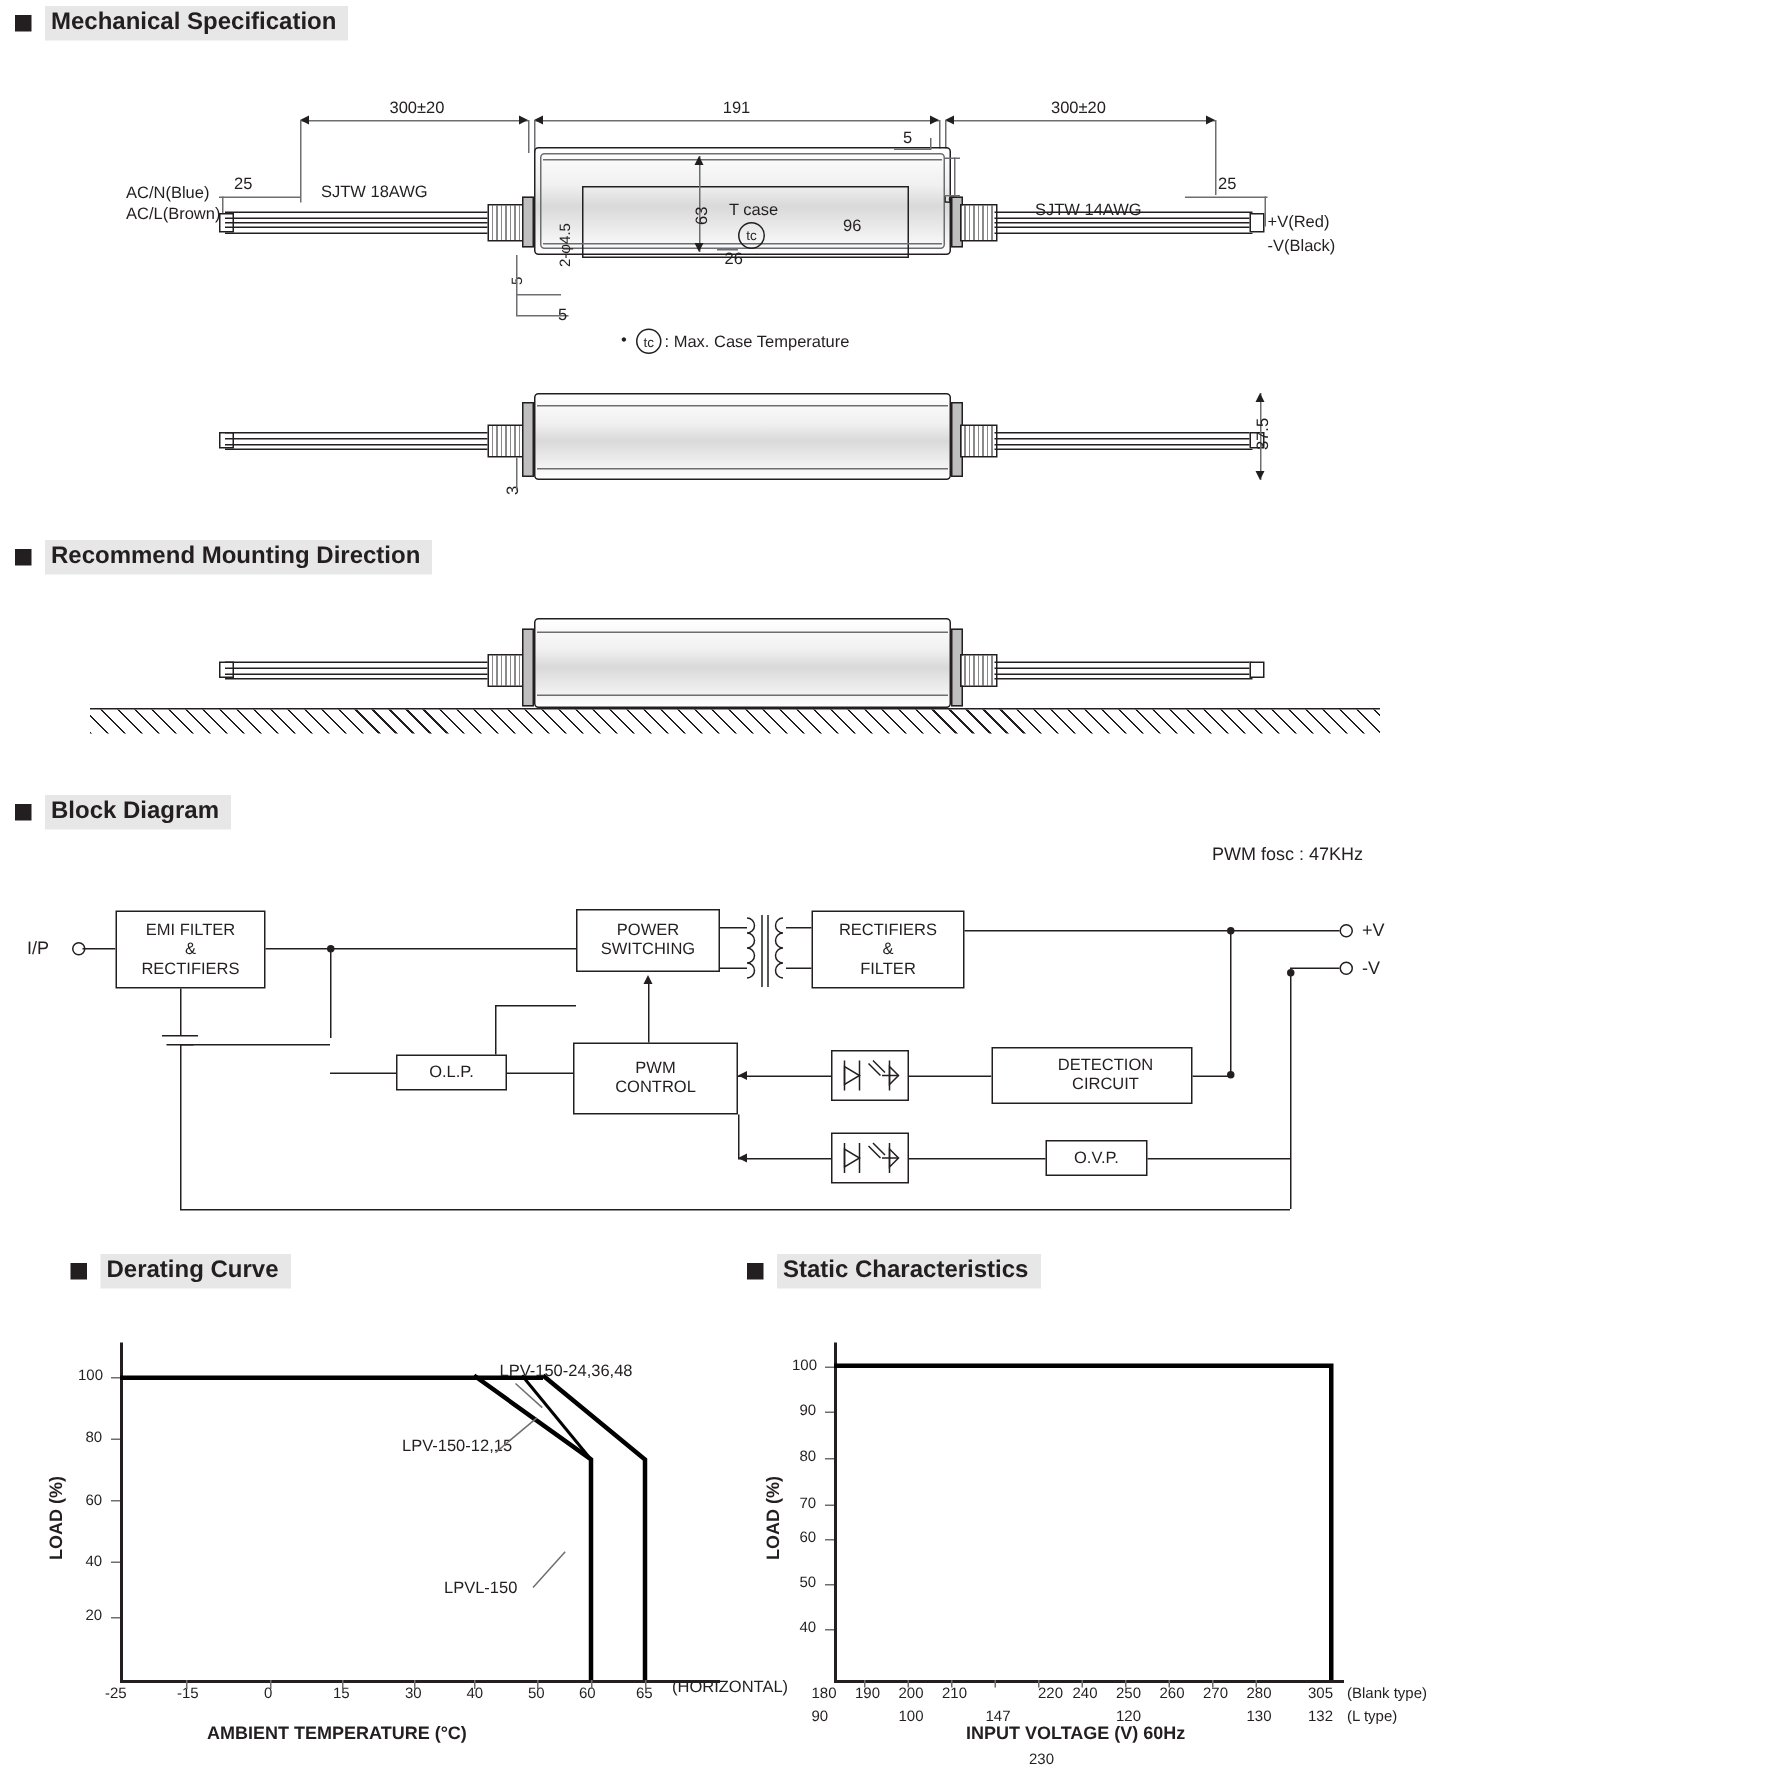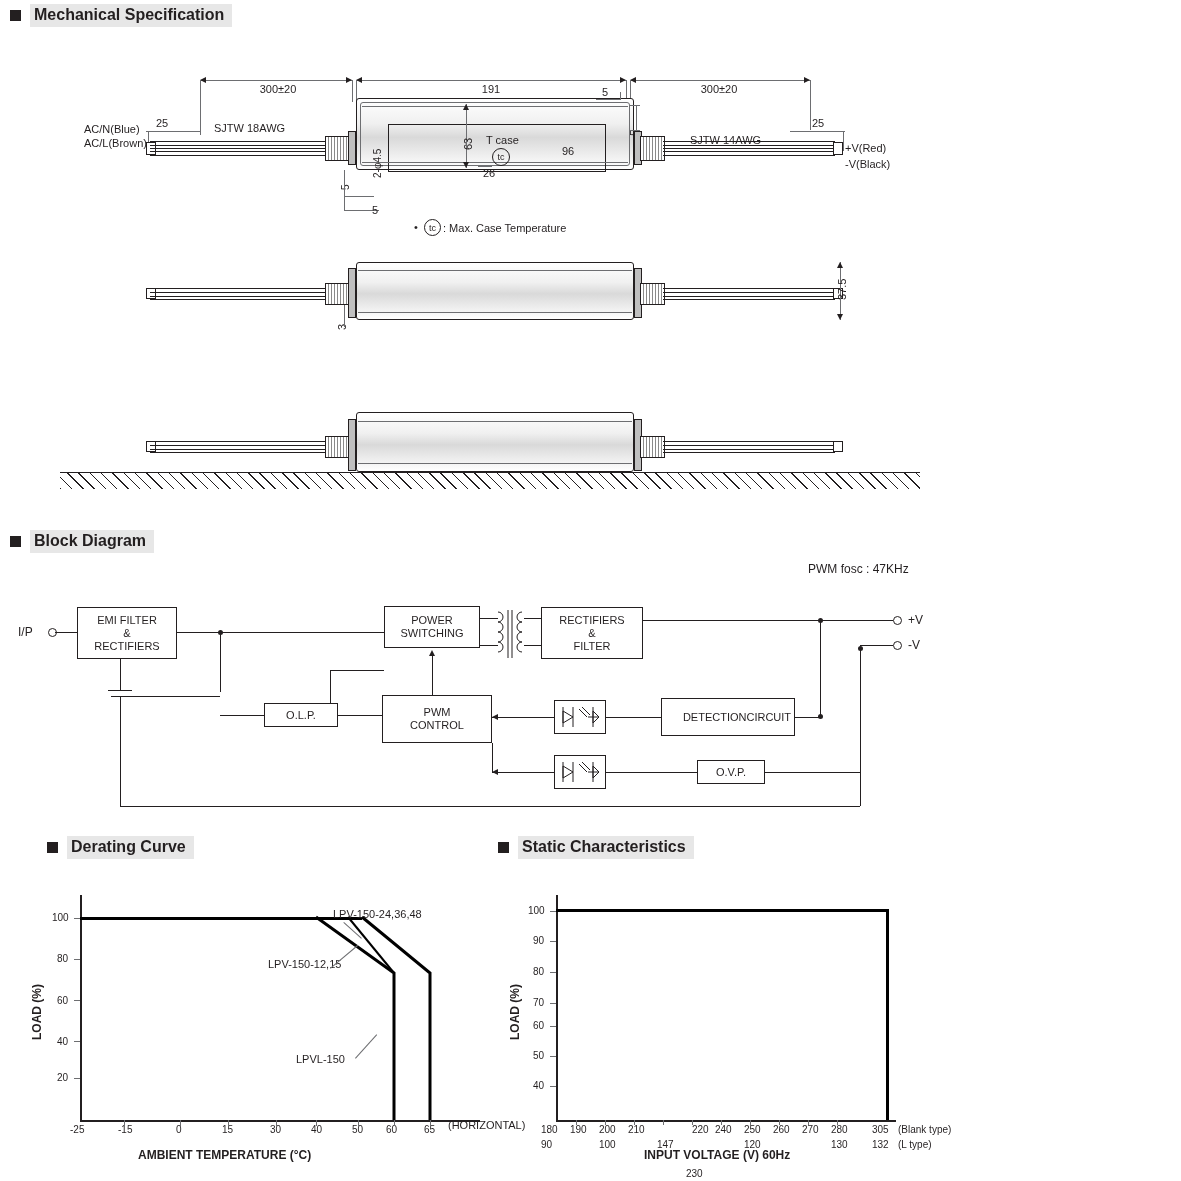--- a/index.html
+++ b/index.html
@@ -16,21 +16,21 @@
   
   .sec-head{position:absolute;display:flex;align-items:center;gap:9px;}
   .sec-head .sq{width:11px;height:11px;background:#231f20;display:inline-block;}
   .sec-head .tl{
     font-size:16px;font-weight:bold;color:#231f20;
     background:#e7e7e7;padding:2px 8px 3px 4px;line-height:18px;white-space:nowrap;
   }
 
   
   .t{position:absolute;font-size:11px;color:#231f20;white-space:nowrap;line-height:12px;}
-  .t.c{text-align:center;margin-top:17px;}
+  .t.c{text-align:center;}
   .vert{position:absolute;font-size:11px;white-space:nowrap;transform-origin:0 0;transform:rotate(-90deg);}
 
   
   .h{position:absolute;height:0;border-top:1px solid #231f20;}
   .v{position:absolute;width:0;border-left:1px solid #231f20;}
   .hthin{position:absolute;height:0;border-top:1px solid #6d6e71;}
   .vthin{position:absolute;width:0;border-left:1px solid #6d6e71;}
   .hthick{position:absolute;height:0;border-top:3px solid #000;}
   .vthick{position:absolute;width:0;border-left:3px solid #000;}
 
@@ -73,20 +73,24 @@
 </head>
 <body>
 
 <div class="page">
 
   <div class="sec-head" style="left:10px;top:4px;">
     <span class="sq"></span>
     <span class="tl">Mechanical Specification</span>
   </div>
 
+  <div class="sec-head" style="left:10px;top:360px;">
+    <span class="sq"></span>
+    <span class="tl">Recommend Mounting Direction</span>
+  </div>
 
   <div class="sec-head" style="left:10px;top:530px;">
     <span class="sq"></span>
     <span class="tl">Block Diagram</span>
   </div>
 
   <div class="sec-head" style="left:10px;top:836px;padding-left:37px;">
     <span class="sq"></span>
     <span class="tl">Derating Curve</span>
   </div>
@@ -338,21 +342,21 @@
         <line x1="27" y1="6" x2="35" y2="14" stroke="#231f20" stroke-width="1"></line>
         <line x1="38" y1="6" x2="38" y2="26" stroke="#231f20" stroke-width="1"></line>
         <line x1="33" y1="16" x2="44" y2="16" stroke="#231f20" stroke-width="1"></line>
         <polygon points="38,10 38,22 44,16" fill="none" stroke="#231f20" stroke-width="1"></polygon>
       </svg>
     </div>
     <div class="h" style="left:492px;top:717px;width:62px;"></div>
     <div class="ar ar-l" style="left:492px;top:714px;"></div>
     <div class="h" style="left:606px;top:717px;width:55px;"></div>
 
-    <div class="box" style="left:661px;top:698px;width:134px;height:38px;flex-direction:row;padding-left:18px;">
+    <div class="box" style="left:661px;top:698px;width:134px;height:38px;flex-direction:column;padding-left:18px;">
       <span>DETECTION</span>
       <span>CIRCUIT</span>
     </div>
     <div class="h" style="left:795px;top:717px;width:25px;"></div>
     <div class="v" style="left:820px;top:620px;height:97px;"></div>
     <div class="dot" style="left:818px;top:714px;"></div>
 
     <div class="box" style="left:554px;top:755px;width:52px;height:34px;">
       <svg width="50" height="32">
         <line x1="8" y1="6" x2="8" y2="26" stroke="#231f20" stroke-width="1"></line>

